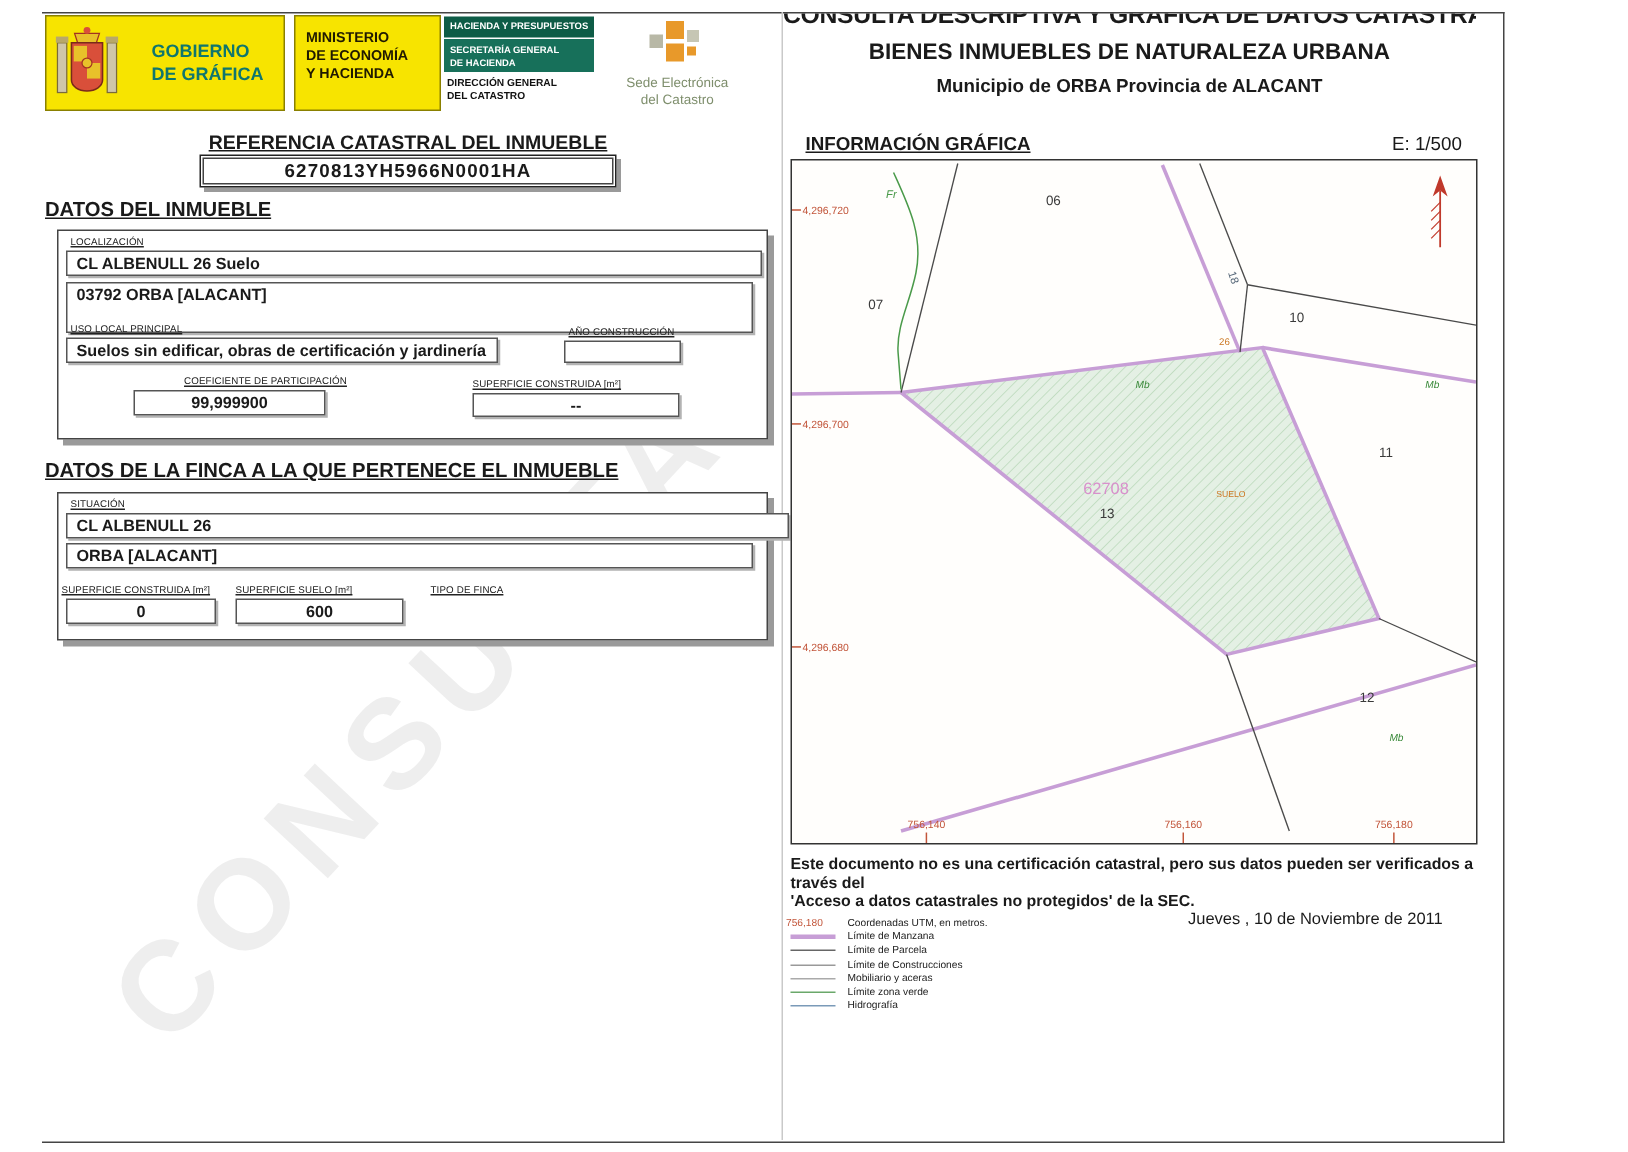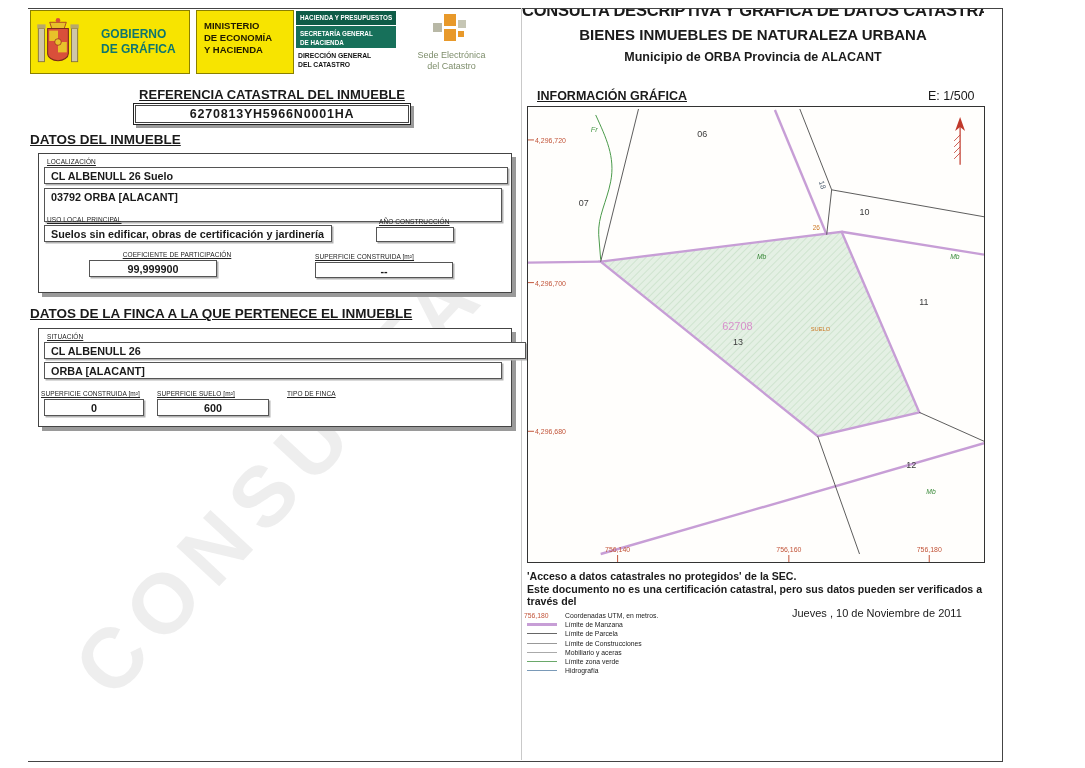--- a/index.html
+++ b/index.html
@@ -223,22 +223,22 @@
     <text x="393" y="198" font-size="9" fill="#3a3a3a">11</text>
     <text x="195" y="223" font-size="11" fill="#d890cc">62708</text>
     <text x="284" y="225" font-size="5.8" fill="#cc7722">SUELO</text>
     <text x="206" y="239" font-size="9" fill="#3a3a3a">13</text>
     <text x="380" y="362" font-size="9" fill="#3a3a3a">12</text>
     <text x="400" y="388" font-size="6.8" font-style="italic" fill="#3a8a3a">Mb</text>
   </svg>
 </div>
 
 <div class="abs disclaimer">
+  <div>Este documento no es una certificación catastral, pero sus datos pueden ser verificados a través del</div>
   <div>'Acceso a datos catastrales no protegidos' de la SEC.</div>
-  <div>Este documento no es una certificación catastral, pero sus datos pueden ser verificados a través del</div>
 </div>
 
 <div class="abs fecha">Jueves , 10 de Noviembre de 2011</div>
 
 <div class="abs legend">
   <div class="legend-row">
     <span class="ls-coord">756,180</span>
     <span class="legend-label">Coordenadas UTM, en metros.</span>
   </div>
   <div class="legend-row">

